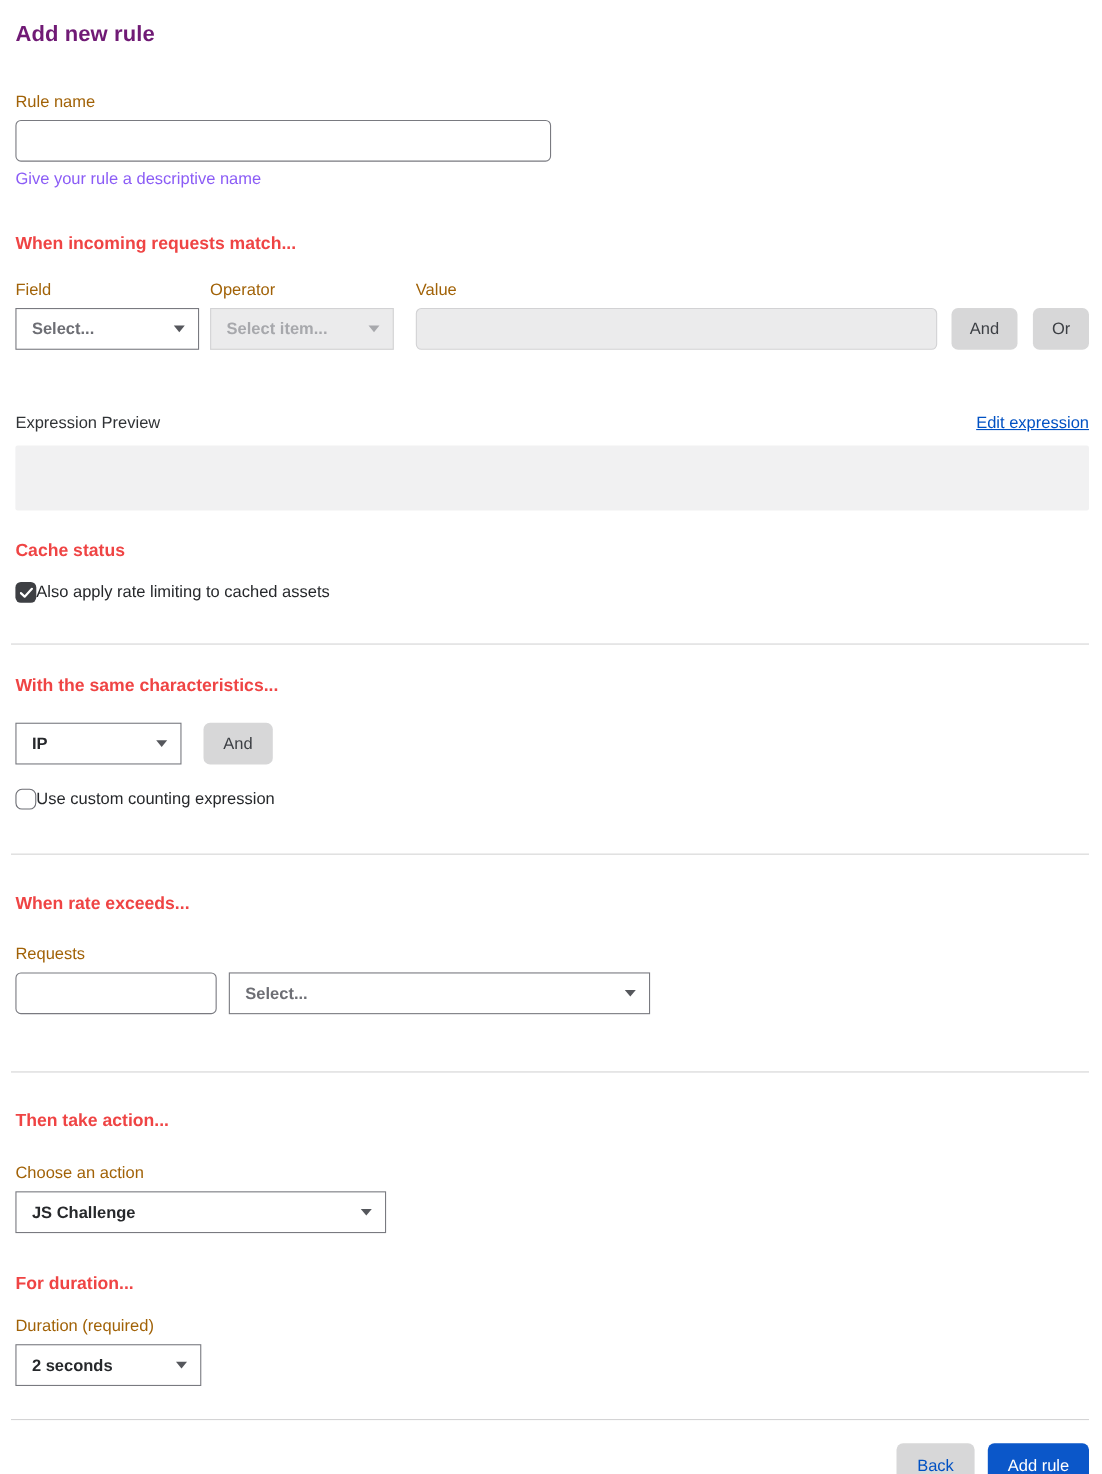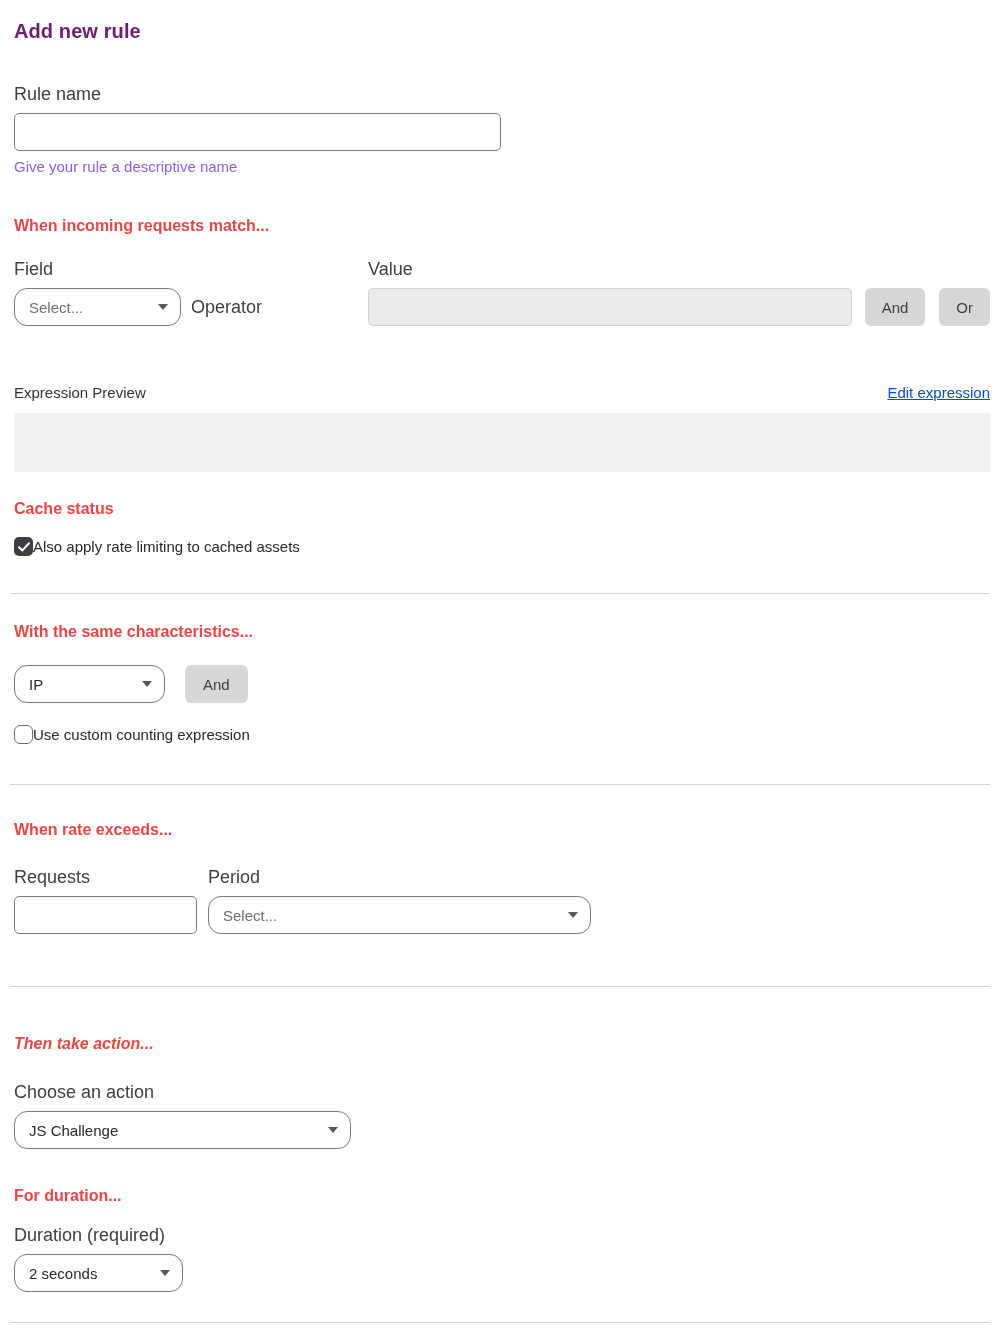--- a/index.html
+++ b/index.html
@@ -14,22 +14,22 @@
   .page { padding: 20px 12px 10px 14px; }
 
   .page-title {
     font-size: 20px;
     font-weight: 700;
     color: #701a75;
     letter-spacing: 0.1px;
   }
 
   .field-label {
-    font-size: 18px;
-    color: #404040;
+    font-size: 15px;
+    color: #a16207;
     margin-bottom: 8px;
     display: block;
   }
   .helper-text {
     font-size: 15px;
     color: #8b5cf6;
     margin-top: 7px;
   }
 
   .section-heading {
@@ -52,29 +52,30 @@
   }
   .text-input:disabled,
   .text-input.disabled {
     background: #ebebec;
     border-color: #d2d2d4;
   }
 
   .select-box {
     height: 38px;
     border: 1px solid #797a80;
-    border-radius: 13px;
+    border-radius: 0;
     background: #fff;
     display: flex;
     align-items: center;
     justify-content: space-between;
     padding: 0 12px 0 14px;
     font-size: 15px;
     color: #26282b;
     cursor: pointer;
+    font-weight: bold;
   }
   .select-box .placeholder { color: #6d6e74; }
   .select-box.disabled {
     background: #ebebec;
     border-color: #d2d2d4;
     cursor: default;
   }
   .select-box.disabled .placeholder { color: #a7a8ac; }
 
   .caret {
@@ -104,21 +105,21 @@
     border: none;
     border-top: 1px solid #d4d4d5;
     height: 0;
     margin-left: -4px;
   }
 
   
   .match-row { display: flex; align-items: flex-end; }
   .col-field   { width: 167px; }
   .col-operator{ width: 167px; margin-left: 10px; }
-  .col-value   { flex: 1 1 auto; margin-left: 10px; }
+  .col-value   { flex: 1 1 auto; margin-left: 20px; }
   .col-and     { margin-left: 13px; }
   .col-or      { margin-left: 14px; }
 
   
   .preview-header {
     display: flex;
     justify-content: space-between;
     align-items: baseline;
     margin-top: 58px;
   }
@@ -213,20 +214,24 @@
   <div class="match-row" style="margin-top: 24px;">
     <div class="col-field">
       <label class="field-label">Field</label>
       <div class="select-box">
         <span class="placeholder">Select...</span>
         <span class="caret"></span>
       </div>
     </div>
     <div class="col-operator">
       <label class="field-label">Operator</label>
+      <div class="select-box disabled">
+        <span class="placeholder">Select item...</span>
+        <span class="caret"></span>
+      </div>
     </div>
     <div class="col-value">
       <label class="field-label">Value</label>
       <input class="text-input" type="text" disabled="" value="" style="">
     </div>
     <div class="col-and">
       <button class="btn btn-gray btn-small">And</button>
     </div>
     <div class="col-or">
       <button class="btn btn-gray btn-small">Or</button>
@@ -266,31 +271,30 @@
 
   <hr class="divider" style="margin-top: 40px;">
 
   <h2 class="section-heading" style="margin-top: 36px;">When rate exceeds...</h2>
   <div class="rate-row" style="margin-top: 28px;">
     <div class="col-requests">
       <label class="field-label">Requests</label>
       <input class="text-input" type="text" value="" style="">
     </div>
     <div class="col-period">
-      <label class="field-label">Period</label>
       <div class="select-box">
         <span class="placeholder">Select...</span>
         <span class="caret"></span>
       </div>
     </div>
   </div>
 
   <hr class="divider" style="margin-top: 52px;">
 
-  <h2 class="section-heading" style="margin-top: 48px; font-style: italic;">Then take action...</h2>
+  <h2 class="section-heading" style="margin-top: 36px;">Then take action...</h2>
   <label class="field-label" style="margin-top: 29px;">Choose an action</label>
   <div class="select-box action-select">
     <span>JS Challenge</span>
     <span class="caret"></span>
   </div>
 
   <h2 class="section-heading" style="margin-top: 38px;">For duration...</h2>
   <label class="field-label" style="margin-top: 20px;">Duration (required)</label>
   <div class="select-box duration-select">
     <span>2 seconds</span>

